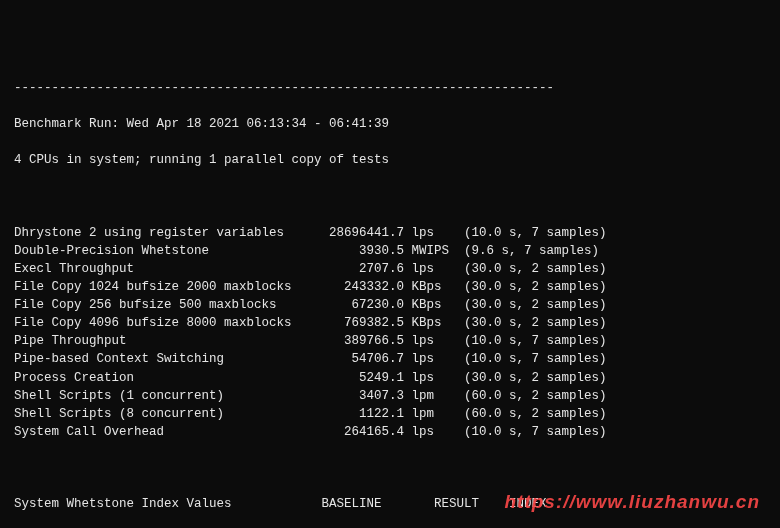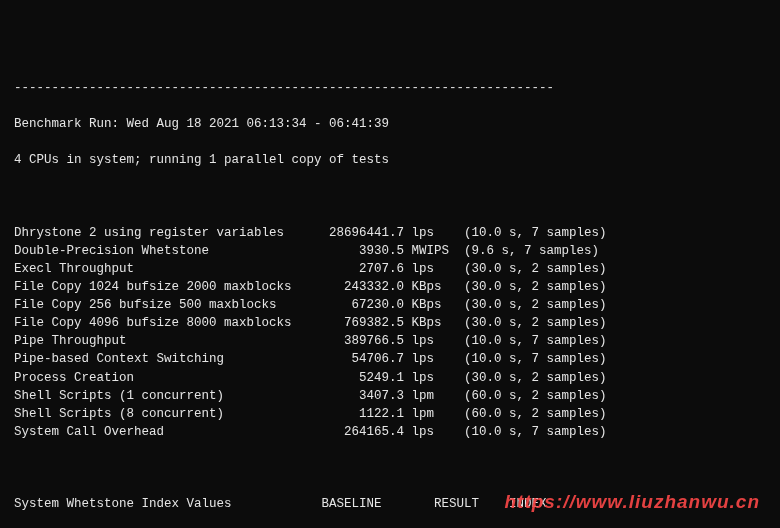--- a/index.html
+++ b/index.html
@@ -33,21 +33,21 @@
       font-style: italic;
     }
     .row { display: block; }
   </style>
 </head>
 <body>
 
 
 
 <span class="row hr">------------------------------------------------------------------------</span>
-<span class="row">Benchmark Run: Wed Aug 18 2021 06:13:34 - 06:41:39</span>
+<span class="row">Benchmark Run: Wed Apr 18 2021 06:13:34 - 06:41:39</span>
 <span class="row">4 CPUs in system; running 1 parallel copy of tests</span>
 <span class="row"> </span>
 <div id="results-block"><span class="row">Dhrystone 2 using register variables      28696441.7 lps    (10.0 s, 7 samples)</span><span class="row">Double-Precision Whetstone                    3930.5 MWIPS  (9.6 s, 7 samples)</span><span class="row">Execl Throughput                              2707.6 lps    (30.0 s, 2 samples)</span><span class="row">File Copy 1024 bufsize 2000 maxblocks       243332.0 KBps   (30.0 s, 2 samples)</span><span class="row">File Copy 256 bufsize 500 maxblocks          67230.0 KBps   (30.0 s, 2 samples)</span><span class="row">File Copy 4096 bufsize 8000 maxblocks       769382.5 KBps   (30.0 s, 2 samples)</span><span class="row">Pipe Throughput                             389766.5 lps    (10.0 s, 7 samples)</span><span class="row">Pipe-based Context Switching                 54706.7 lps    (10.0 s, 7 samples)</span><span class="row">Process Creation                              5249.1 lps    (30.0 s, 2 samples)</span><span class="row">Shell Scripts (1 concurrent)                  3407.3 lpm    (60.0 s, 2 samples)</span><span class="row">Shell Scripts (8 concurrent)                  1122.1 lpm    (60.0 s, 2 samples)</span><span class="row">System Call Overhead                        264165.4 lps    (10.0 s, 7 samples)</span></div>
 <span class="row"> </span>
 <div id="index-header-row" class="row">System Whetstone Index Values            BASELINE       RESULT    INDEX</div>
 
 
 
 
 

